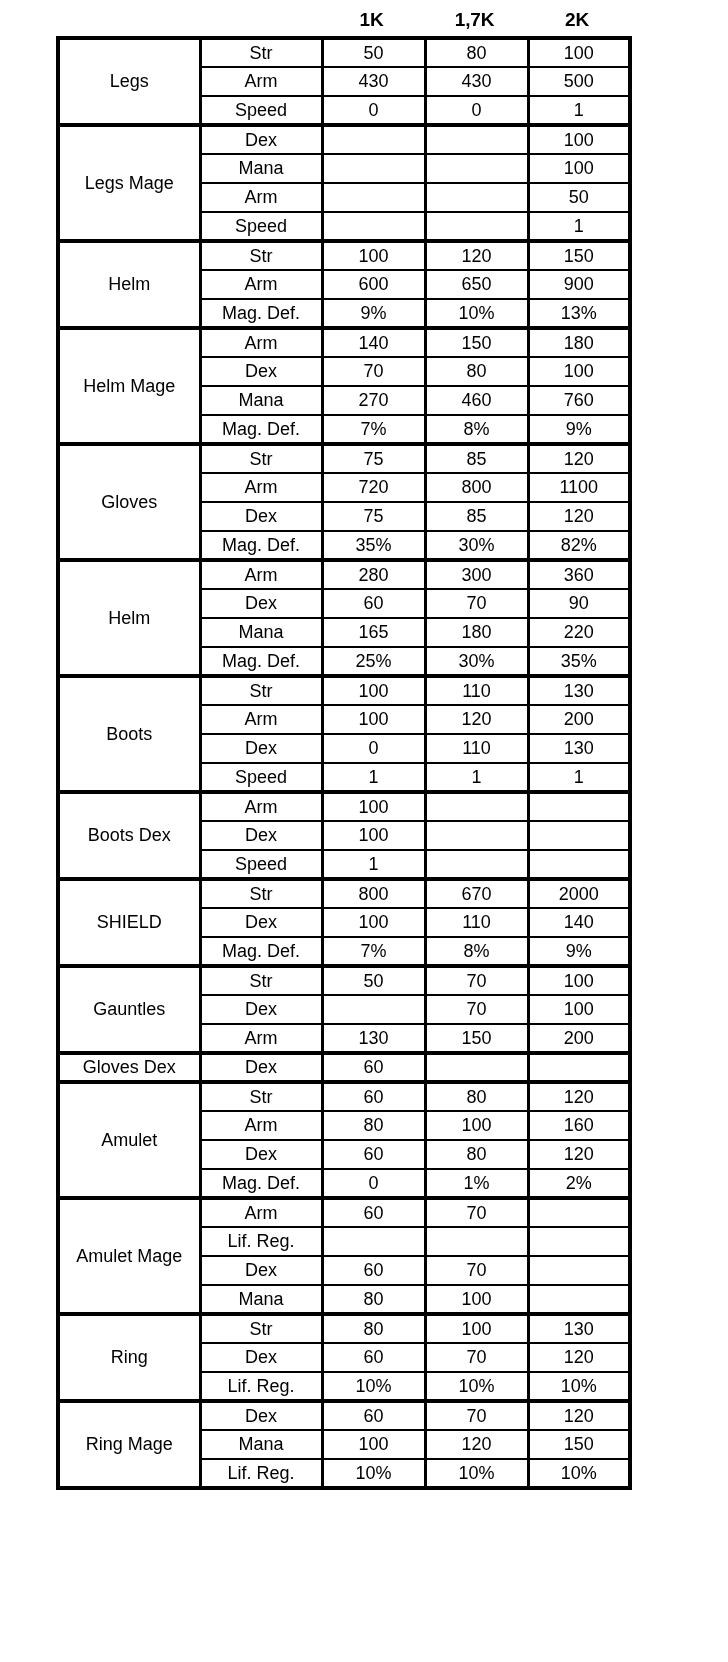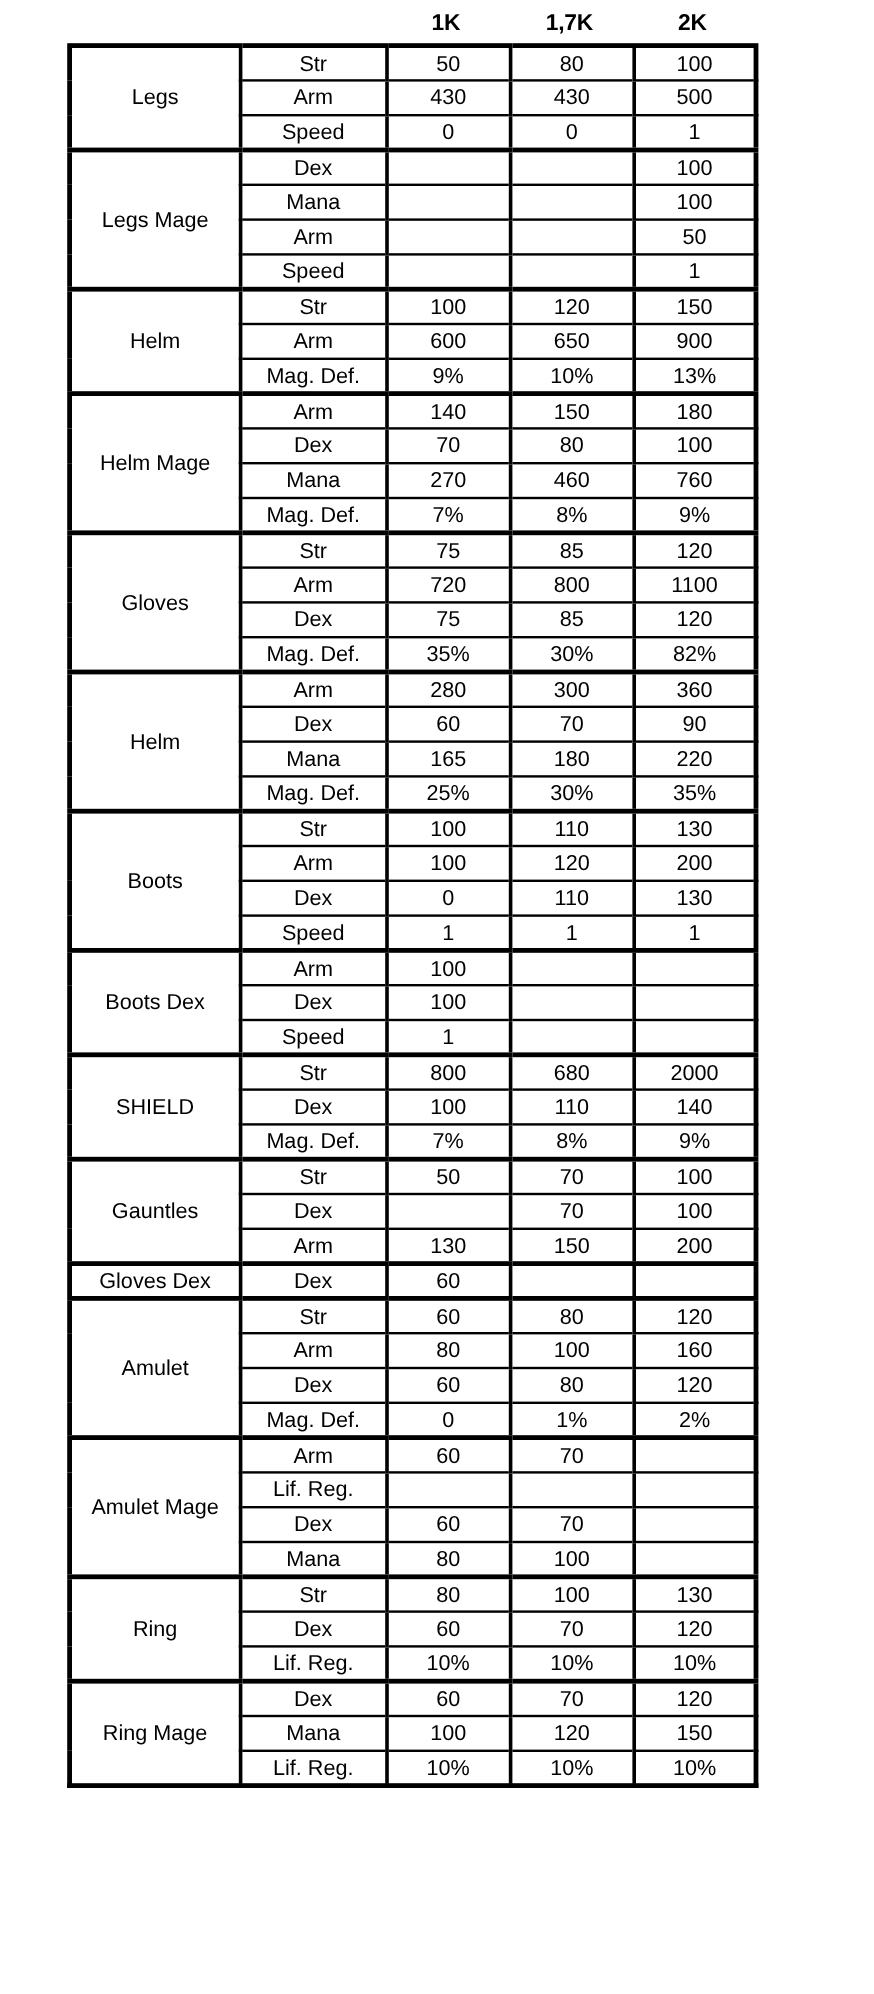--- a/index.html
+++ b/index.html
@@ -316,21 +316,21 @@
         <tr>
           <td class="stat-cell">Speed</td>
           <td class="v-cell">1</td>
           <td class="v-cell hatch"></td>
           <td class="v-cell hatch"></td>
         </tr>
         <tr class="group-start">
           <td class="group-cell" rowspan="3">SHIELD</td>
           <td class="stat-cell">Str</td>
           <td class="v-cell">800</td>
-          <td class="v-cell hl">680</td>
+          <td class="v-cell hl">670</td>
           <td class="v-cell">2000</td>
         </tr>
         <tr>
           <td class="stat-cell">Dex</td>
           <td class="v-cell">100</td>
           <td class="v-cell hl">110</td>
           <td class="v-cell">140</td>
         </tr>
         <tr>
           <td class="stat-cell">Mag. Def.</td>

